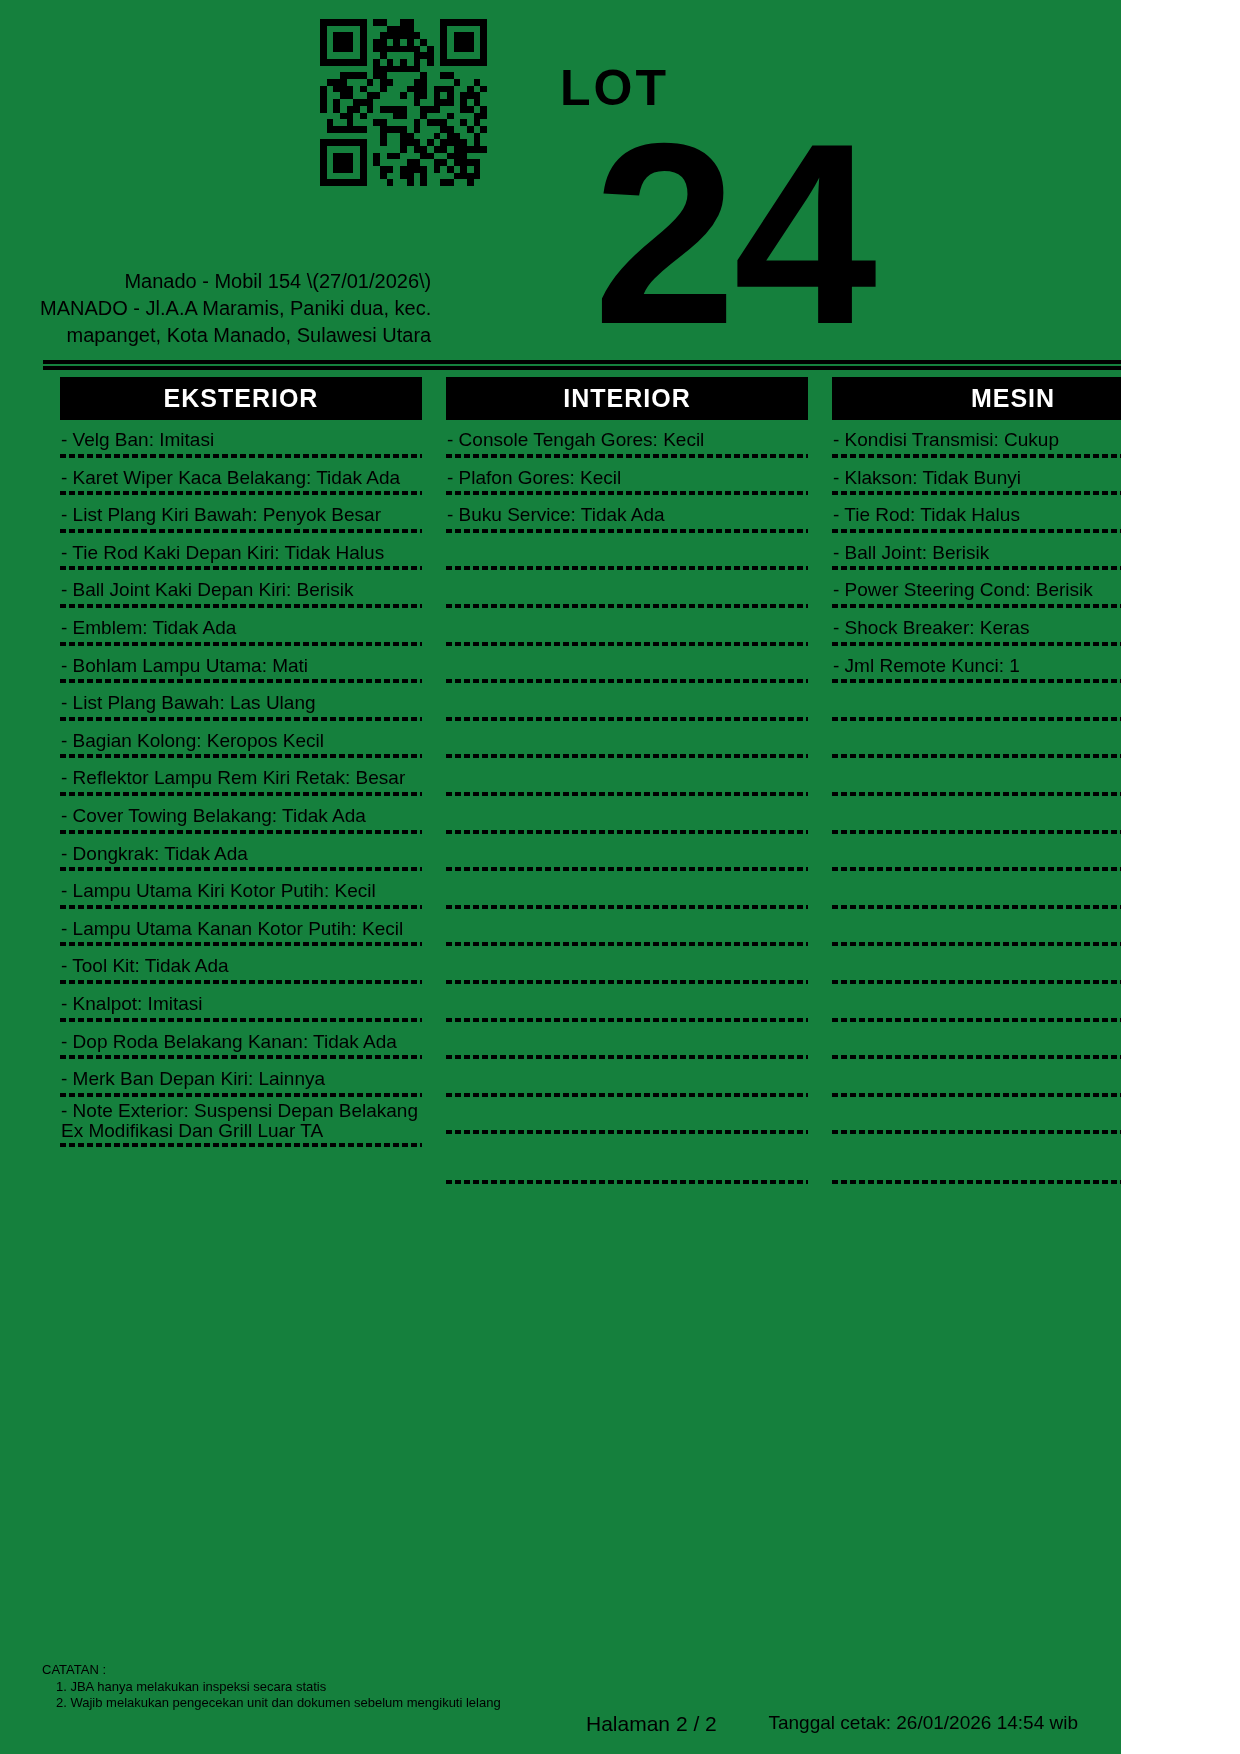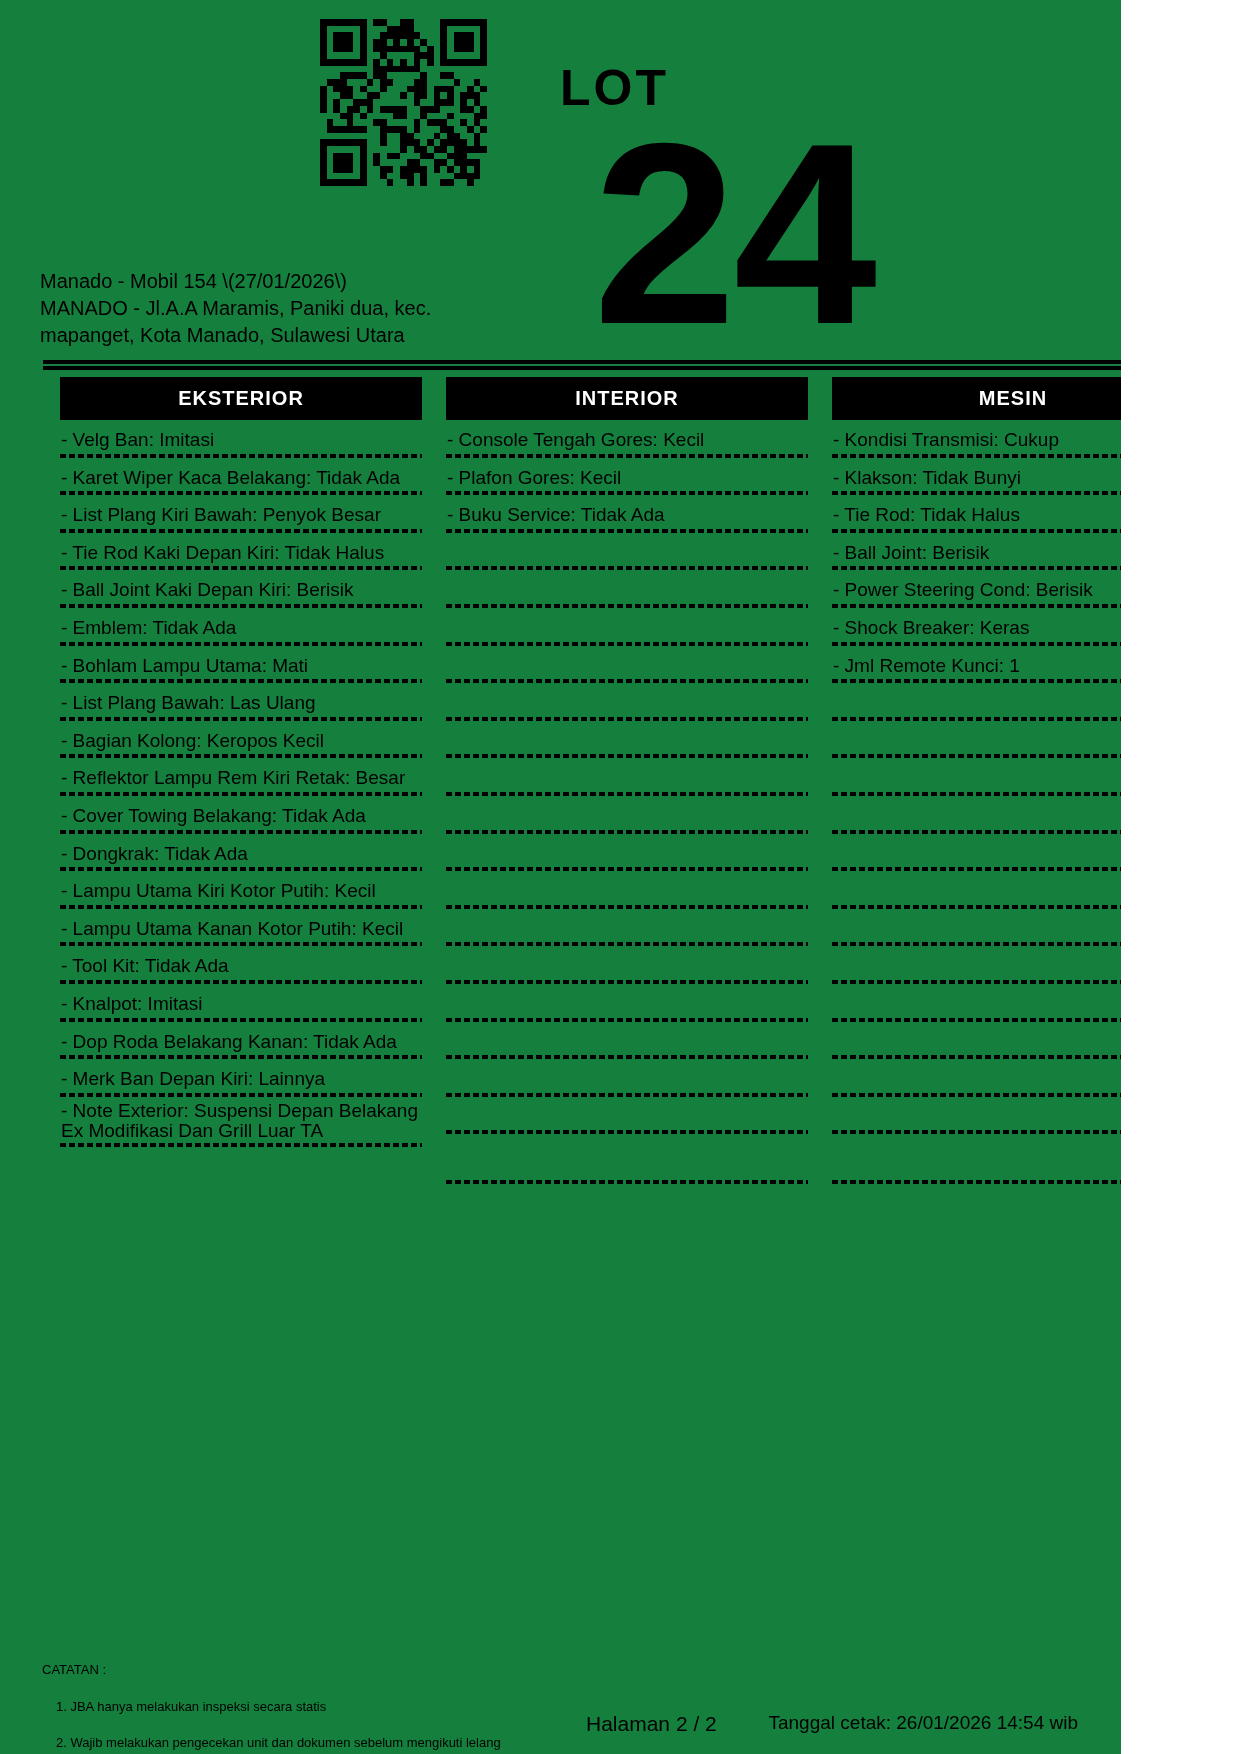--- a/index.html
+++ b/index.html
@@ -3,38 +3,38 @@
 <meta charset="utf-8">
 <style>
   html,body{margin:0;padding:0;background:#fff;}
   .page{
     position:relative;width:1121px;height:1754px;background:#15803d;
     font-family:"Liberation Sans", sans-serif;color:#000;overflow:hidden;
   }
   .qr{position:absolute;left:320px;top:19px;width:167px;height:167px;}
   .lot-label{position:absolute;left:560px;top:63px;font-size:50px;font-weight:bold;letter-spacing:3px;line-height:1;}
   .lot-number{position:absolute;left:556px;top:105px;font-size:258px;font-weight:bold;line-height:1;letter-spacing:-3px;margin-left:37px;}
-  .venue{position:absolute;left:40px;top:268px;font-size:20px;line-height:27px;}
+  .venue{position:absolute;left:40px;top:268px;font-size:20px;line-height:27px;text-align:right;}
   .double-rule{position:absolute;left:43px;top:360px;width:1159px;height:2px;border-top:4px solid #000;border-bottom:4px solid #000;}
   .columns{position:absolute;left:0;top:377px;width:1240px;height:820px;}
   .column{position:absolute;top:0;width:362px;}
   .col-header{
-    height:43px;background:#000;color:#fff;font-size:20px;font-weight:bold;
+    height:43px;background:#000;color:#fff;font-size:25px;font-weight:bold;
     display:flex;align-items:center;justify-content:center;letter-spacing:1px;
   }
   .row{position:relative;height:37.6px;}
   .row.tall{height:50px;}
   .row-text{position:absolute;left:1px;right:0;top:9px;font-size:19px;line-height:21px;}
   .row.tall .row-text{top:4px;line-height:20px;}
   .sep{
     position:absolute;left:0;bottom:0;width:100%;height:4px;
     background:repeating-linear-gradient(90deg,#000 0 6px,transparent 6px 9px);
   }
   .catatan{position:absolute;left:42px;top:1662px;font-size:13px;line-height:16.5px;}
-  .catatan-item{margin-left:14px;margin-top:20px;}
+  .catatan-item{margin-left:14px;}
   .page-number{position:absolute;left:586px;top:1712px;font-size:21px;}
   .print-date{position:absolute;right:43px;top:1712px;font-size:19px;}
 </style>
 </head>
 <body>
 
 <div class="page">
 
   <svg id="qr" class="qr" viewBox="0 0 25 25" fill="#000" shape-rendering="crispEdges">
       <rect x="0" y="0" width="1" height="1"></rect>

